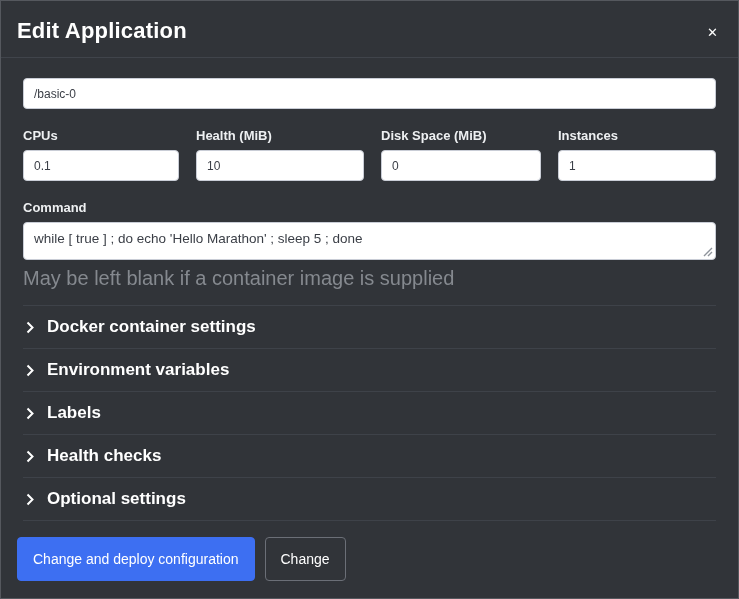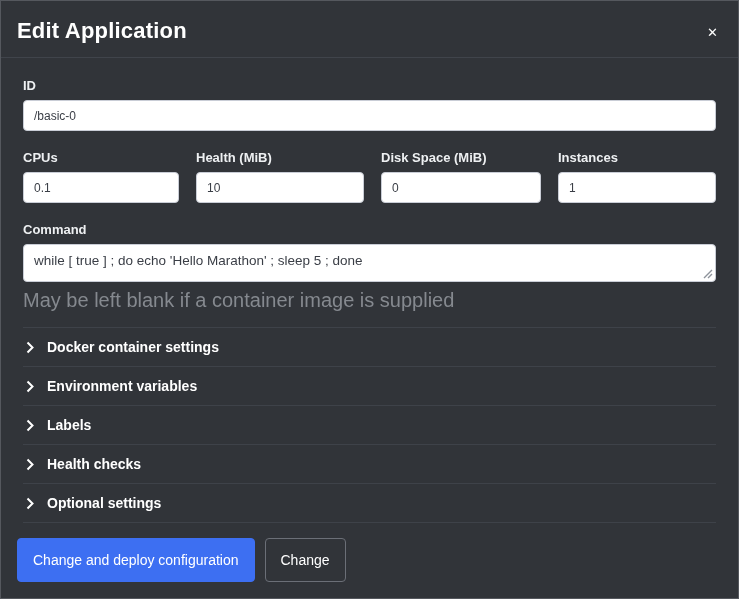--- a/index.html
+++ b/index.html
@@ -59,21 +59,21 @@
   .resize-grip { position: absolute; right: 3px; bottom: 3px; line-height: 0; }
   .help-text { margin: 7px 0 0 0; font-size: 20px; color: #85898f; }
   
   .sections { margin-top: 15px; border-top: 1px solid #3e4249; }
   .section-row {
     display: flex; align-items: center; gap: 13px;
     padding: 11px 0 11px 3px;
     border-bottom: 1px solid #3e4249;
     cursor: pointer;
   }
-  .section-label { font-size: 14px; font-weight: 700; color: #ffffff; }
+  .section-label { font-size: 17px; font-weight: 700; color: #ffffff; }
   .chev { display: inline-flex; line-height: 0; }
   
   .modal-footer {
     display: flex; gap: 10px; align-items: center;
     padding: 15px 16px 17px 16px;
   }
   .btn { height: 44px; padding: 0 15px; border-radius: 4px; font-size: 14px; font-family: inherit; cursor: pointer; }
   .btn-primary { background: #3d6ff2; border: 1px solid #3d6ff2; color: #ffffff; }
   .btn-secondary { background: transparent; border: 1px solid #6b6f77; color: #ffffff; }
 </style>
@@ -83,21 +83,20 @@
 <div class="modal">
 
   <div class="modal-header">
     <h1 class="modal-title">Edit Application</h1>
     <button class="close-btn">✕</button>
   </div>
 
   <div class="modal-body">
 
     <div class="field">
-      <label>ID</label>
       <input class="text-input" type="text" value="/basic-0" style="">
     </div>
 
     <div class="row-4">
       <div class="field">
         <label>CPUs</label>
         <input class="text-input" type="text" value="0.1" style="">
       </div>
       <div class="field">
         <label>Health (MiB)</label>

